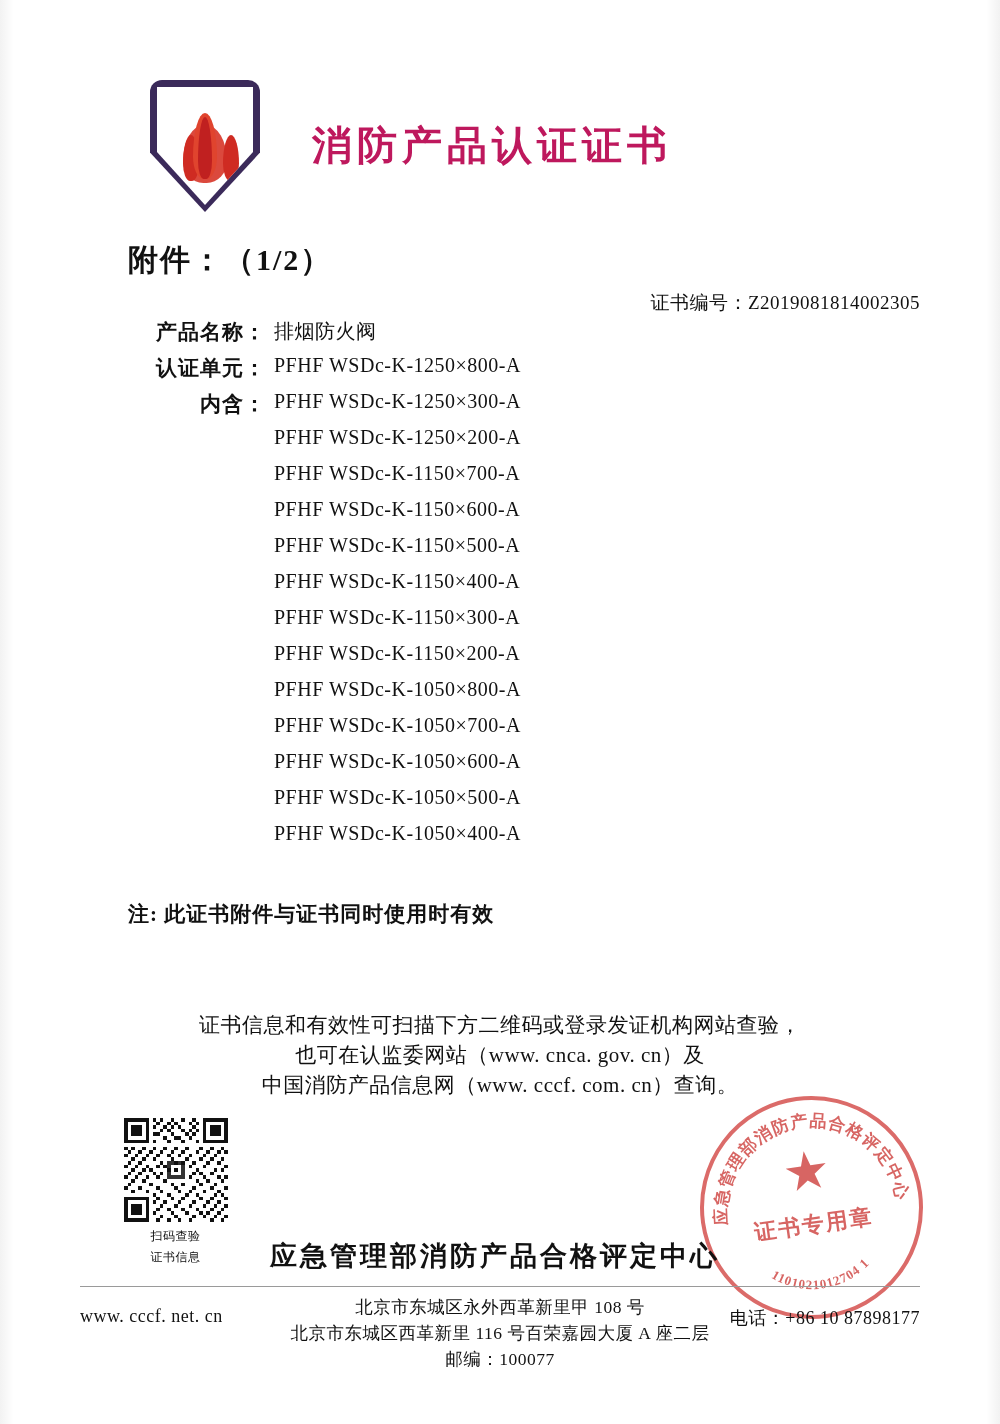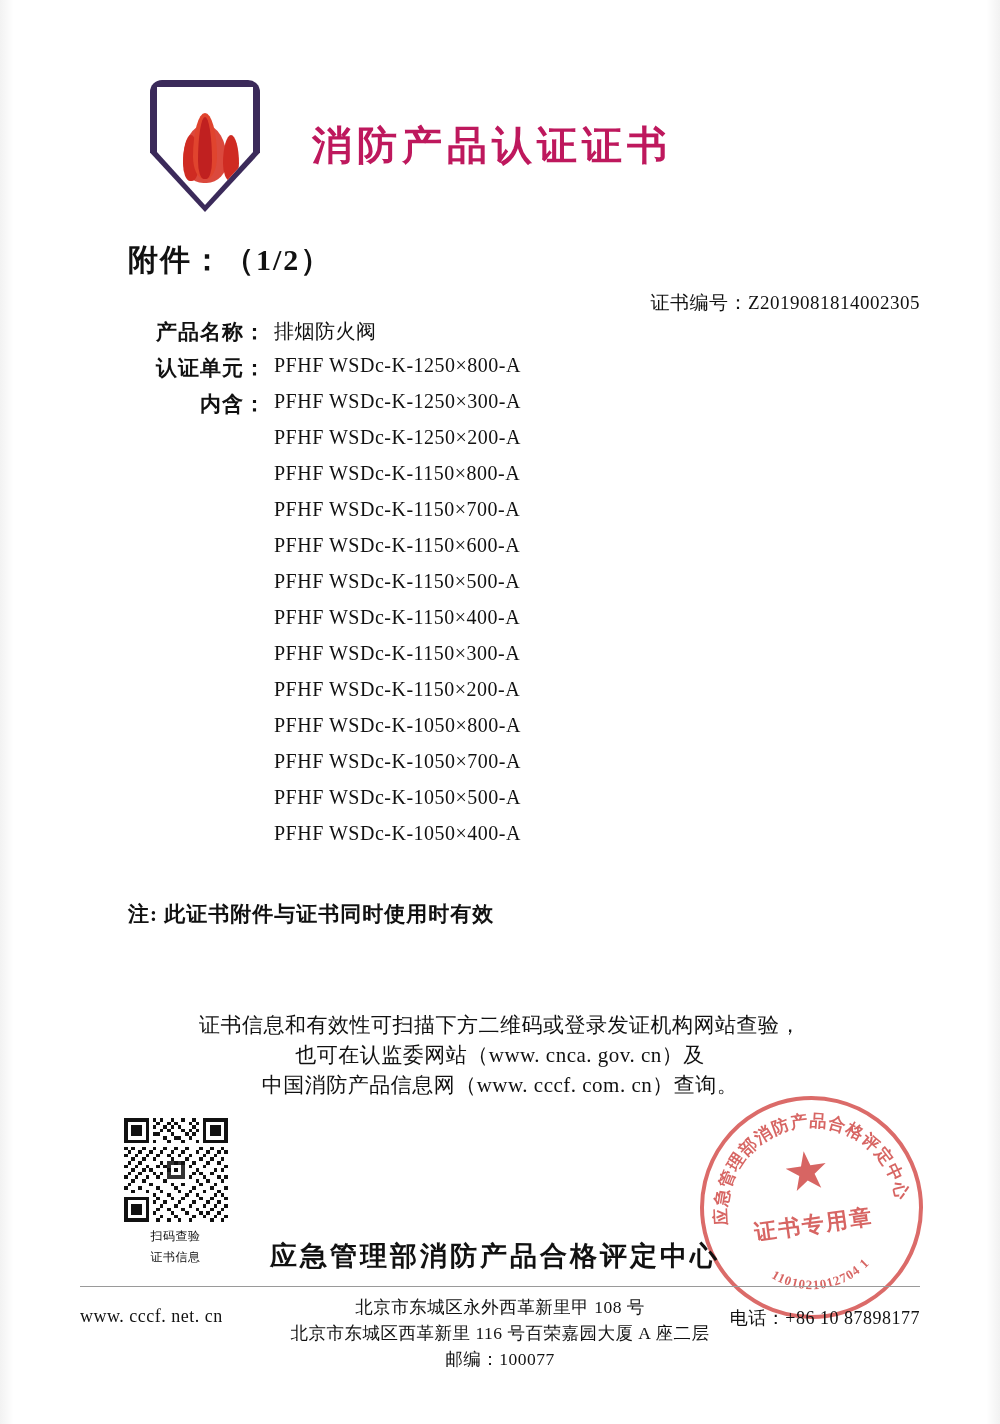--- a/index.html
+++ b/index.html
@@ -325,24 +325,20 @@
     <div class="field-value">PFHF  WSDc-K-1250×300-A</div>
   </div>
 
   <div id="model-list">
       <div class="model-row">
         <div class="model-spacer"></div>
         <div class="model-value">PFHF  WSDc-K-1250×200-A</div>
       </div>
       <div class="model-row">
         <div class="model-spacer"></div>
-        <div class="model-value">PFHF  WSDc-K-1150×800-A</div>
-      </div>
-      <div class="model-row">
-        <div class="model-spacer"></div>
         <div class="model-value">PFHF  WSDc-K-1150×700-A</div>
       </div>
       <div class="model-row">
         <div class="model-spacer"></div>
         <div class="model-value">PFHF  WSDc-K-1150×600-A</div>
       </div>
       <div class="model-row">
         <div class="model-spacer"></div>
         <div class="model-value">PFHF  WSDc-K-1150×500-A</div>
       </div>
@@ -358,20 +354,24 @@
         <div class="model-spacer"></div>
         <div class="model-value">PFHF  WSDc-K-1150×200-A</div>
       </div>
       <div class="model-row">
         <div class="model-spacer"></div>
         <div class="model-value">PFHF  WSDc-K-1050×800-A</div>
       </div>
       <div class="model-row">
         <div class="model-spacer"></div>
         <div class="model-value">PFHF  WSDc-K-1050×700-A</div>
+      </div>
+      <div class="model-row">
+        <div class="model-spacer"></div>
+        <div class="model-value">PFHF  WSDc-K-1050×600-A</div>
       </div>
       <div class="model-row">
         <div class="model-spacer"></div>
         <div class="model-value">PFHF  WSDc-K-1050×500-A</div>
       </div>
       <div class="model-row">
         <div class="model-spacer"></div>
         <div class="model-value">PFHF  WSDc-K-1050×400-A</div>
       </div>
     </div>

